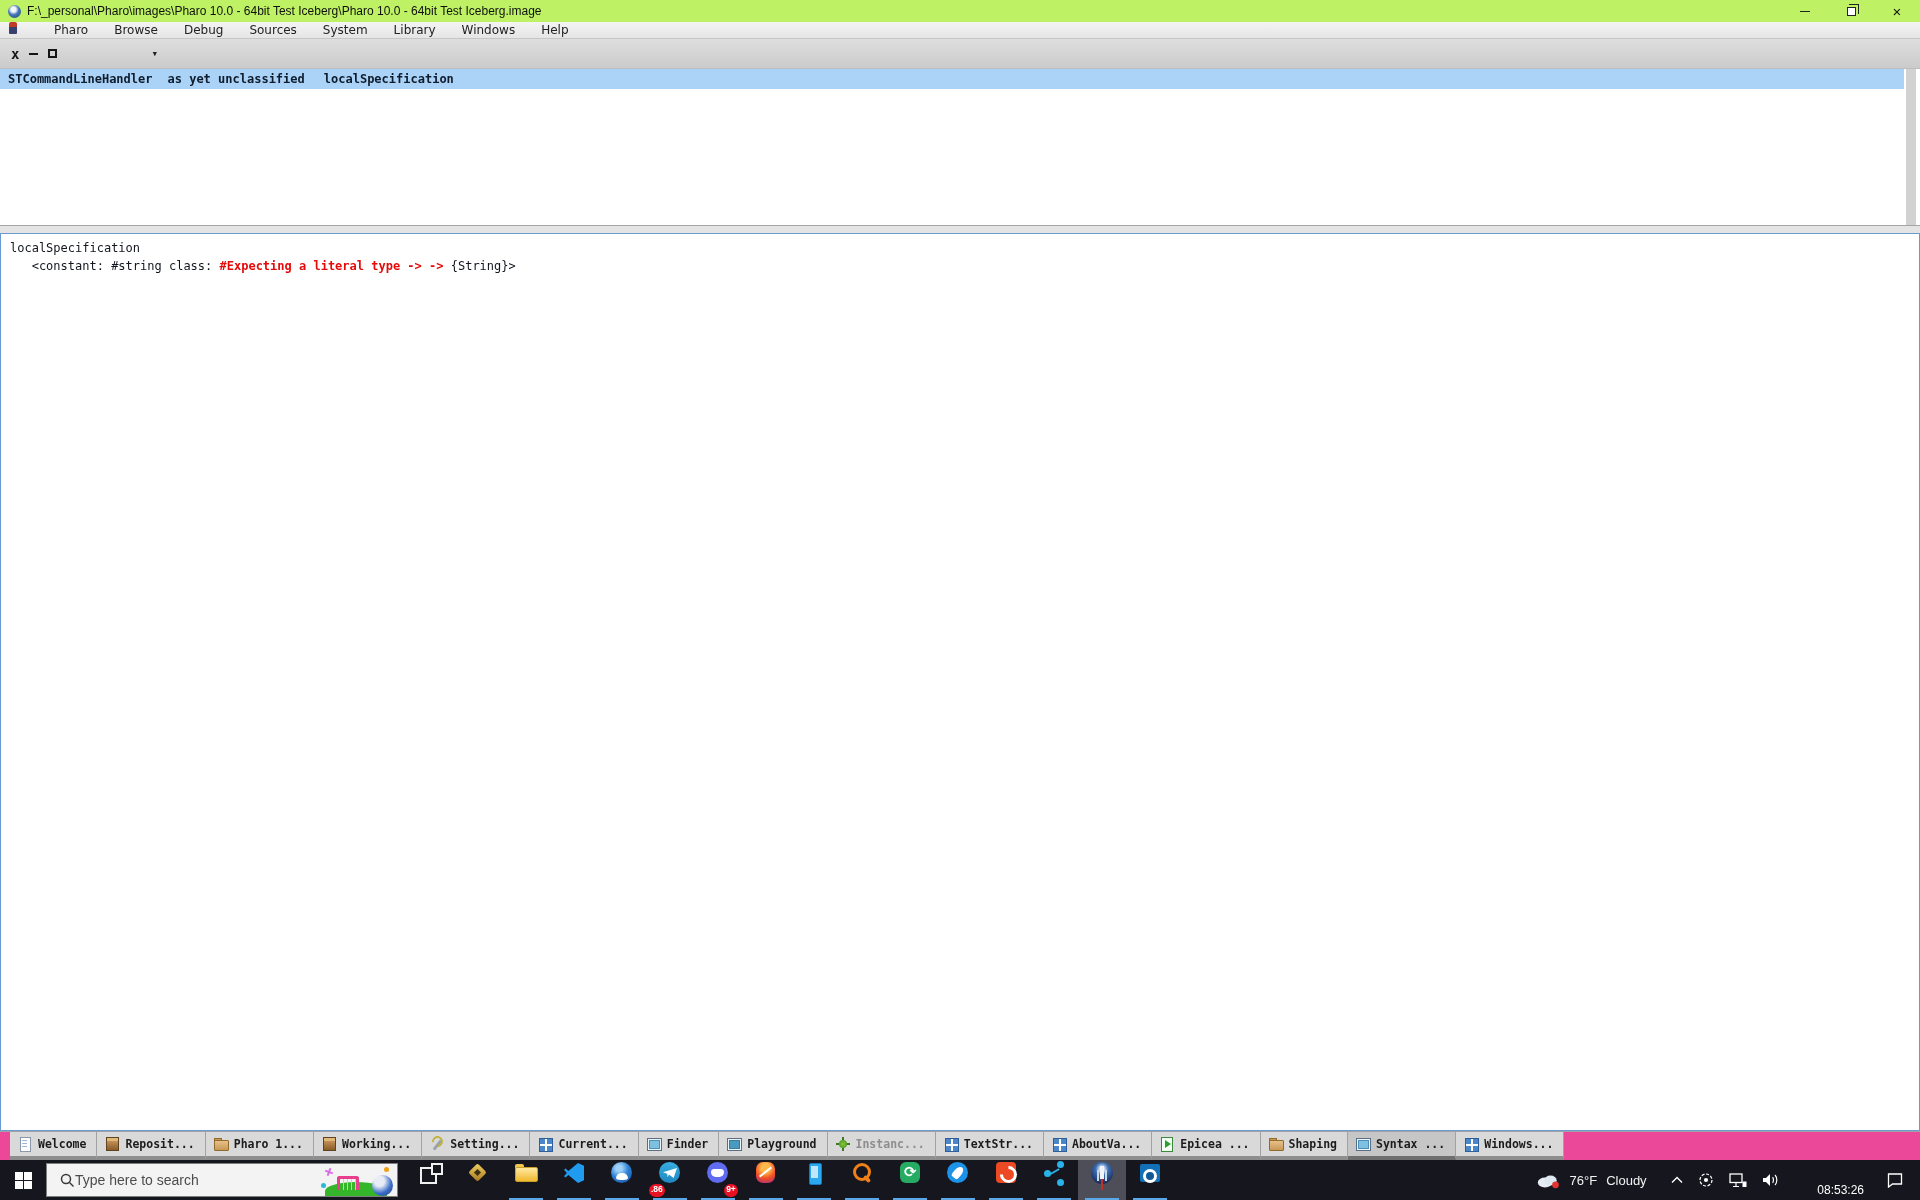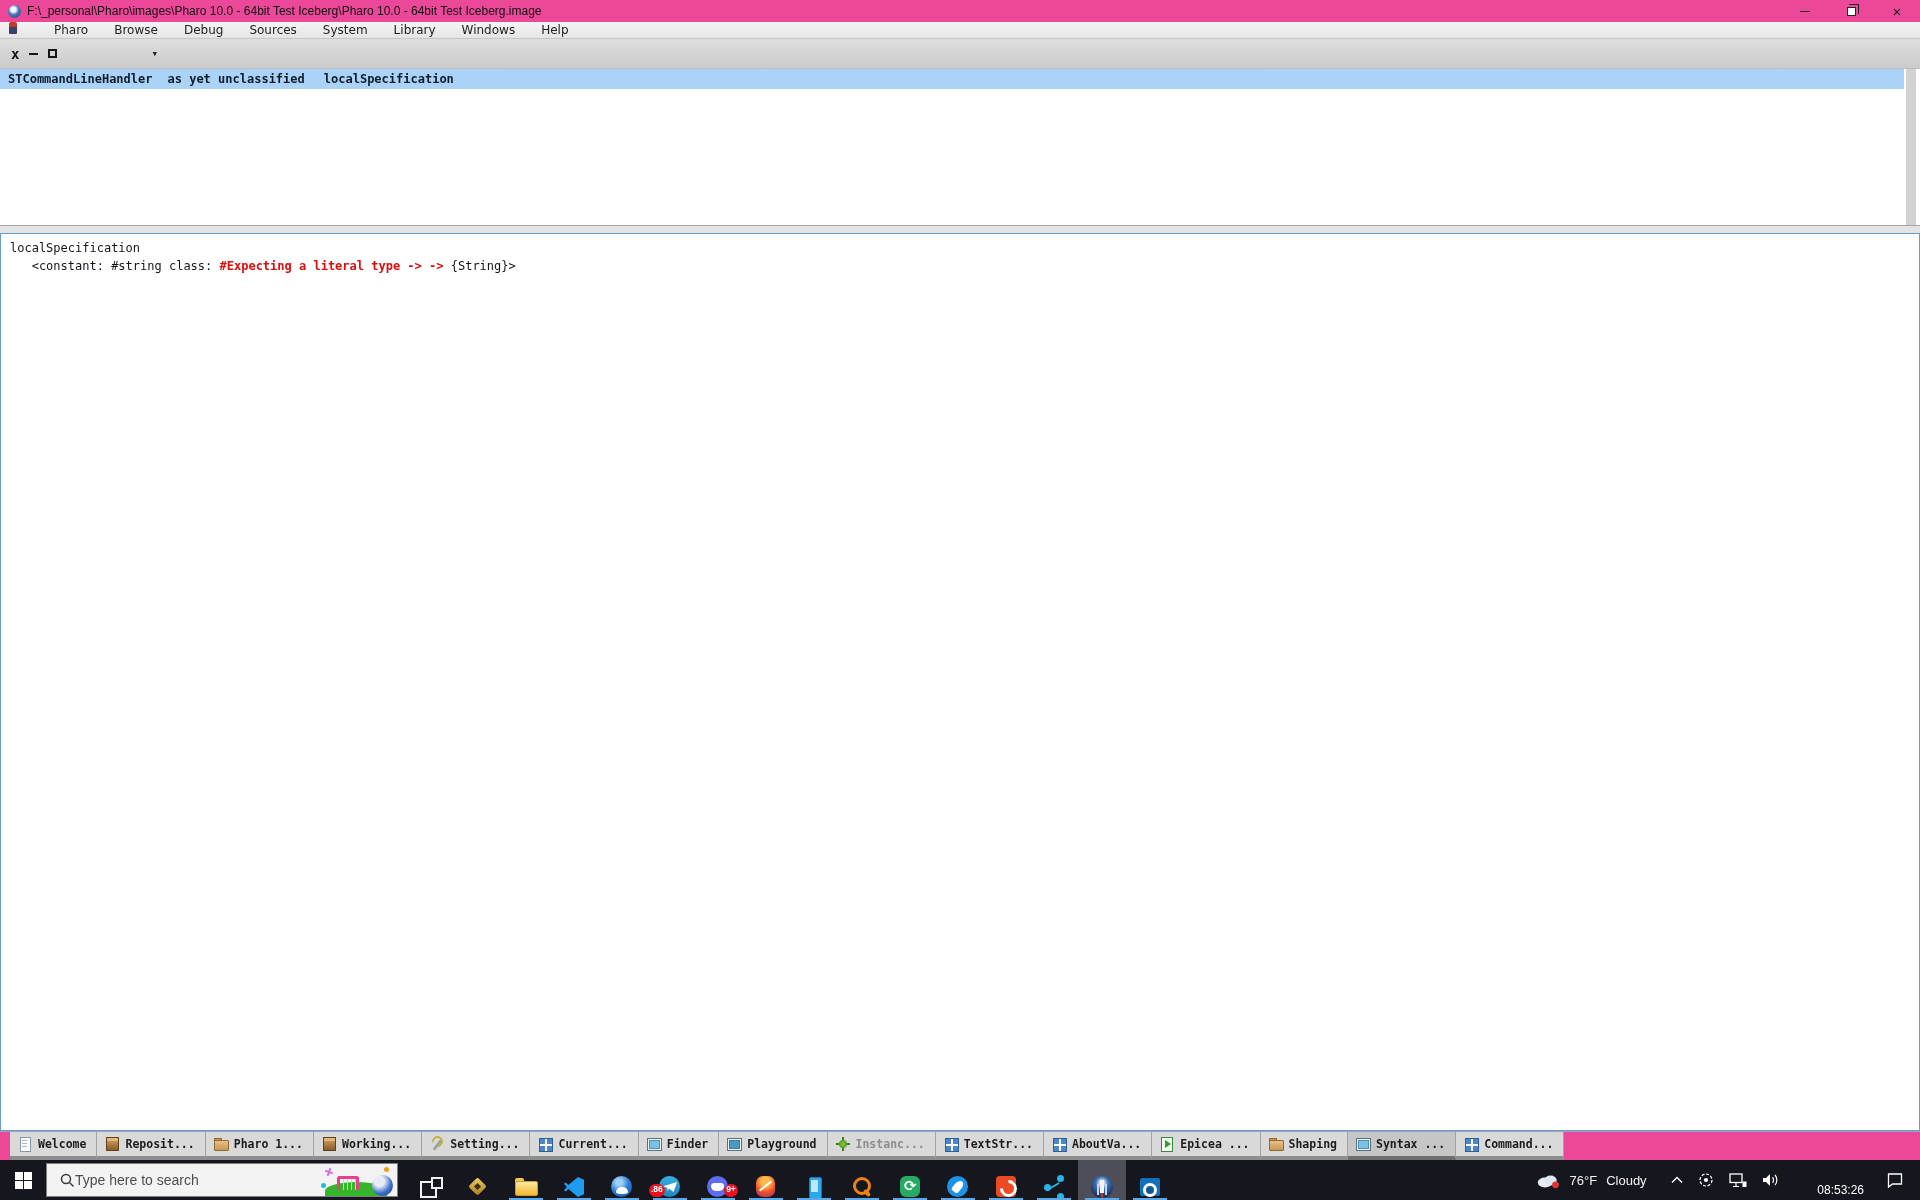--- a/index.html
+++ b/index.html
@@ -1,20 +1,20 @@
 <!DOCTYPE html>
 <html><head>
 <meta charset="utf-8">
 <style>
   *{box-sizing:border-box;margin:0;padding:0;}
   html,body{width:1920px;height:1200px;overflow:hidden;background:#fff;}
   body{font-family:"DejaVu Sans",sans-serif;}
 
   
-  .win-titlebar{height:22px;background:#ec4899;display:flex;align-items:center;
+  .win-titlebar{height:22px;background:#bef264;display:flex;align-items:center;
     font:12px "Liberation Sans","DejaVu Sans",sans-serif;color:#101010;}
   .app-icon{width:13px;height:13px;margin:0 6px 0 8px;border-radius:50%;flex:0 0 auto;
     background:radial-gradient(circle at 42% 35%,#f2f7fc 0 22%,#4a7ab8 45%,#143a78);}
   .win-title{white-space:nowrap;}
   .win-controls{margin-left:auto;display:flex;height:100%;}
   .win-ctl{width:46px;display:flex;align-items:center;justify-content:center;color:#222;}
   .ctl-min-bar{width:10px;height:1px;background:#222;display:block;}
   .ctl-restore-box{width:9px;height:9px;border:1px solid #222;background:#fff;position:relative;display:block;}
   .ctl-restore-box::before{content:"";position:absolute;left:1px;top:-4px;width:9px;height:9px;border:1px solid #222;border-bottom:none;border-left:none;}
   .ctl-close-x{font-size:15px;line-height:1;color:#111;}
@@ -96,21 +96,21 @@
   .doodle .hill{position:absolute;left:6px;bottom:0;width:62px;height:18px;background:#35b52a;border-radius:50% 50% 0 0;}
   .doodle .goal{position:absolute;left:18px;bottom:10px;width:22px;height:14px;border:3px solid #e83e8c;border-bottom:none;border-radius:3px 3px 0 0;background:repeating-linear-gradient(90deg,transparent 0 3px,#f8b8d4 3px 4px);}
   .doodle .ball{position:absolute;right:4px;bottom:4px;width:21px;height:21px;border-radius:50%;background:radial-gradient(circle at 35% 30%,#e8ecf4 0 25%,#3a6cc8 60%,#23408c);}
   .doodle .sparkle{position:absolute;left:6px;top:2px;width:8px;height:8px;background:
     linear-gradient(#d86ae8,#d86ae8) 3px 0/2px 8px no-repeat,
     linear-gradient(#d86ae8,#d86ae8) 0 3px/8px 2px no-repeat;transform:rotate(20deg);}
   .doodle .dot-o{position:absolute;right:8px;top:1px;width:5px;height:5px;border-radius:50%;background:#f0a018;}
   .doodle .dot-b{position:absolute;left:2px;bottom:12px;width:5px;height:5px;border-radius:50%;background:#28b8d8;}
 
   .app-slots{display:flex;height:100%;margin-left:8px;}
-  .app-slot{width:48px;height:100%;display:flex;align-items:flex-end;justify-content:center;position:relative;}
+  .app-slot{width:48px;height:100%;display:flex;align-items:flex-start;justify-content:center;position:relative;}
   .app-slot.running::after{content:"";position:absolute;left:7px;right:7px;bottom:0;height:2px;background:#5aa8e8;}
   .app-slot.active{background:#4e4e59;}
   .badge{position:absolute;bottom:3px;min-width:14px;height:13px;line-height:13px;border-radius:7px;background:#e81123;
     color:#fff;font:bold 8.5px "Liberation Sans",sans-serif;text-align:center;padding:0 2px;}
   .badge.right{right:4px;} .badge.left{left:3px;}
 
   .wt-icon{width:26px;height:26px;position:relative;}
   .wt-icon::before,.wt-icon::after{content:"";position:absolute;}
   .i-task-view::before{left:3px;top:7px;width:13px;height:13px;border:2px solid #f0f0f0;}
   .i-task-view::after{left:14px;top:3px;width:8px;height:8px;border:2px solid #f0f0f0;background:#16161f;}
@@ -268,21 +268,21 @@
     <div class="pt-btn">
       <span class="pt-icon i-folder"></span>
       <span data-field="label">Shaping</span>
     </div>
     <div class="pt-btn active">
       <span class="pt-icon i-window"></span>
       <span data-field="label">Syntax ...</span>
     </div>
     <div class="pt-btn">
       <span class="pt-icon i-grid"></span>
-      <span data-field="label">Command...</span>
+      <span data-field="label">Windows...</span>
     </div>
   </div>
 
 <div class="win-taskbar">
   <div class="start-btn">
     <span class="win-logo">
         <span></span>
         <span></span>
         <span></span>
         <span></span>

